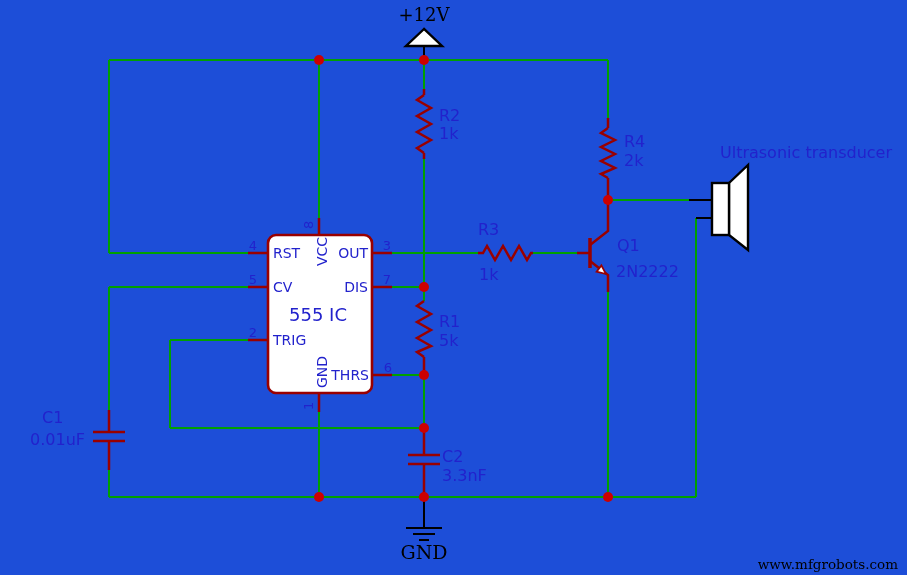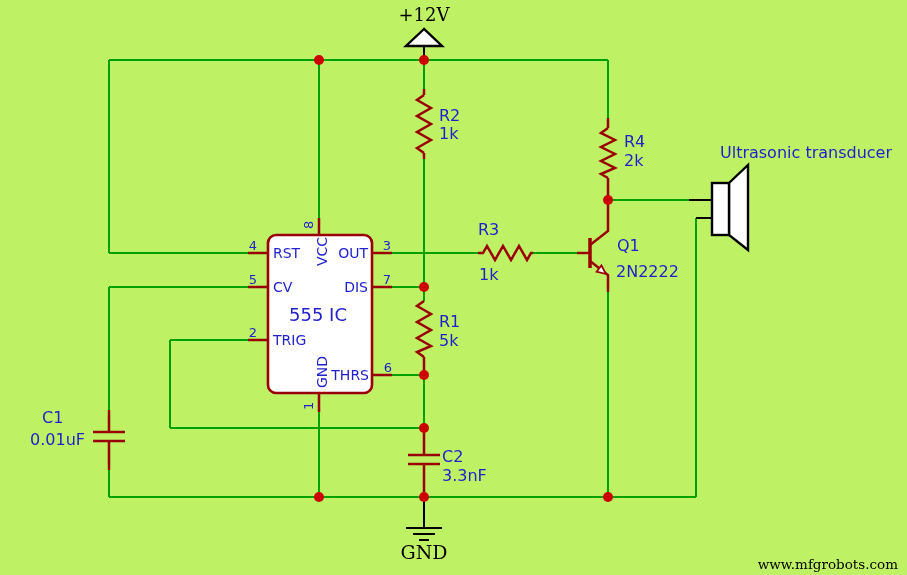--- a/index.html
+++ b/index.html
@@ -1,16 +1,16 @@
 <!DOCTYPE html>
 <html><head>
 <meta charset="utf-8">
 <style>
   html,body{margin:0;padding:0;background:#ffffff;}
-  .canvas{position:relative;width:907px;height:575px;background:#bef264;overflow:hidden;}
+  .canvas{position:relative;width:907px;height:575px;background:#1d4ed8;overflow:hidden;}
   svg{display:block;}
   .wire{stroke:#00A000;stroke-width:2;fill:none;}
   .comp{stroke:#990000;stroke-width:2.5;fill:none;}
   .comp-thick{stroke:#990000;stroke-width:3.5;fill:none;}
   .dot{fill:#CC0000;stroke:none;}
   .blk{stroke:#000000;stroke-width:2;fill:none;}
   .blk-fill{stroke:#000000;stroke-width:2.4;fill:#ffffff;}
   .ic-body{fill:#ffffff;stroke:#990000;stroke-width:2.6;}
   text{font-family:"DejaVu Sans","Liberation Sans",sans-serif;fill:#2222CC;}
   .lbl{font-size:16px;}

